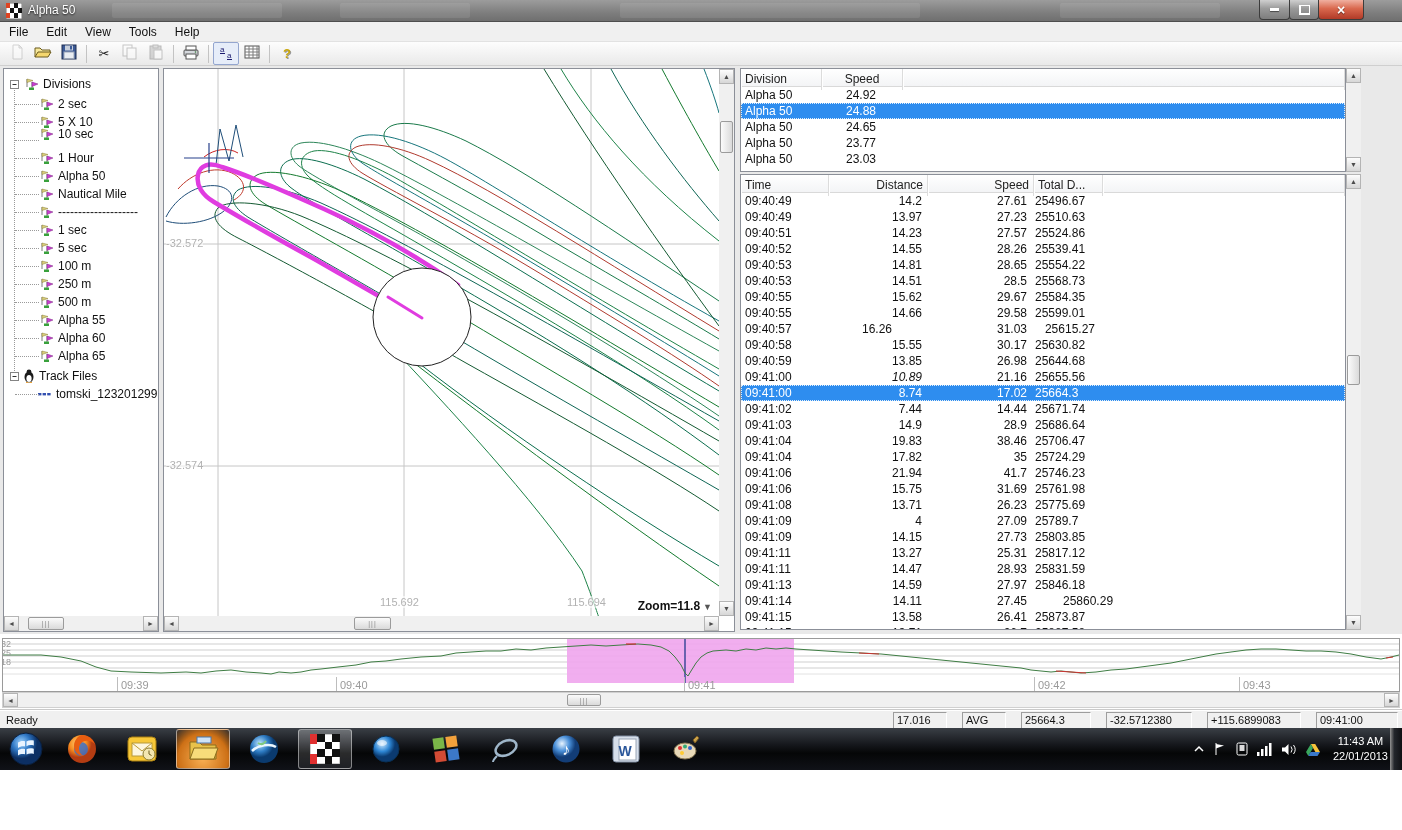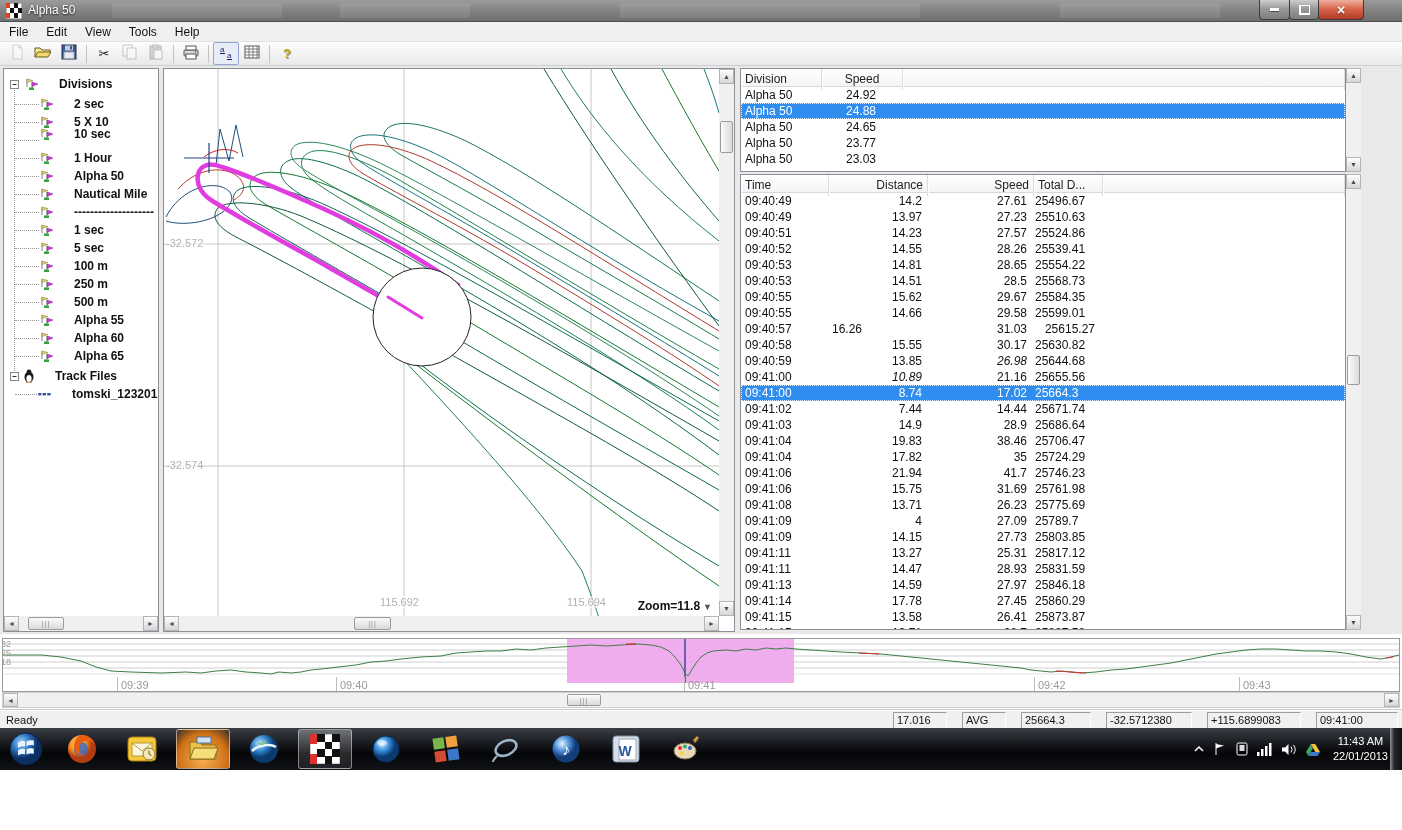--- a/index.html
+++ b/index.html
@@ -27,21 +27,21 @@
   .tb-btn{width:24px;height:21px;display:flex;align-items:center;justify-content:center;border:1px solid transparent;border-radius:2px;}
   .tb-btn.disabled{opacity:.4;filter:grayscale(1);}
   .tb-btn.pressed{border:1px solid #94a6cf;background:#e6edf9;}
   .tb-sep{width:1px;height:18px;background:#c3c3c3;margin:0 4px;}
   
   .pane{background:#fff;border:1px solid #8b8f98;}
   #workspace{left:0;top:66px;width:1402px;height:568px;background:#e9e9e9;}
   
   #tree-pane{left:3px;top:2px;width:156px;height:564px;overflow:hidden;}
   .tree-row{position:absolute;height:18px;display:flex;align-items:center;white-space:nowrap;font-size:12px;}
-  .tree-row .lbl{margin-left:20px;font-weight:bold;}
+  .tree-row .lbl{margin-left:4px;}
   .dotline{position:absolute;border-top:1px dotted #9a9a9a;height:0;}
   .dotvline{position:absolute;border-left:1px dotted #9a9a9a;width:0;}
   
   #map-pane{left:163px;top:2px;width:572px;height:564px;}
   #map-svg{position:absolute;left:0;top:0;}
   .axis-lbl{position:absolute;color:#b2b2b2;font-size:11px;background:rgba(255,255,255,.6);}
   #zoom-label{position:absolute;right:22px;top:530px;font-size:12px;font-weight:bold;color:#111;}
   #zoom-caret{font-size:9px;color:#555;margin-left:3px;}
   
   #div-table{left:740px;top:2px;width:606px;height:104px;overflow:hidden;}
@@ -600,34 +600,34 @@
           <div class="td" style="width: 60px; text-align: left;">25584.35</div>
         </div>
         <div class="trow" style="top: 130px; left: 0px; right: 0px;">
           <div class="td" style="width: 79px; text-align: left;">09:40:55</div>
           <div class="td" style="width: 90px; text-align: right;">14.66</div>
           <div class="td" style="width: 97px; text-align: right;">29.58</div>
           <div class="td" style="width: 60px; text-align: left;">25599.01</div>
         </div>
         <div class="trow" style="top: 146px; left: 0px; right: 0px;">
           <div class="td" style="width: 79px; text-align: left;">09:40:57</div>
-          <div class="td" style="width: 90px; text-align: left;">16.26</div>
+          <div class="td" style="width: 90px; text-align: center;">16.26</div>
           <div class="td" style="width: 97px; text-align: right;">31.03</div>
           <div class="td" style="width: 60px; text-align: right;">25615.27</div>
         </div>
         <div class="trow" style="top: 162px; left: 0px; right: 0px;">
           <div class="td" style="width: 79px; text-align: left;">09:40:58</div>
           <div class="td" style="width: 90px; text-align: right;">15.55</div>
           <div class="td" style="width: 97px; text-align: right;">30.17</div>
           <div class="td" style="width: 60px; text-align: left;">25630.82</div>
         </div>
         <div class="trow" style="top: 178px; left: 0px; right: 0px;">
           <div class="td" style="width: 79px; text-align: left;">09:40:59</div>
           <div class="td" style="width: 90px; text-align: right;">13.85</div>
-          <div class="td" style="width: 97px; text-align: right; font-style: italic;">26.98</div>
+          <div class="td" style="width: 97px; text-align: right;">26.98</div>
           <div class="td" style="width: 60px; text-align: left;">25644.68</div>
         </div>
         <div class="trow" style="top: 194px; left: 0px; right: 0px;">
           <div class="td" style="width: 79px; text-align: left;">09:41:00</div>
           <div class="td" style="width: 90px; text-align: right; font-style: italic;">10.89</div>
           <div class="td" style="width: 97px; text-align: right;">21.16</div>
           <div class="td" style="width: 60px; text-align: left;">25655.56</div>
         </div>
         <div class="trow sel" style="top: 210px; left: 0px; right: 0px;">
           <div class="td" style="width: 79px; text-align: left;">09:41:00</div>
@@ -702,23 +702,23 @@
           <div class="td" style="width: 60px; text-align: left;">25831.59</div>
         </div>
         <div class="trow" style="top: 402px; left: 0px; right: 0px;">
           <div class="td" style="width: 79px; text-align: left;">09:41:13</div>
           <div class="td" style="width: 90px; text-align: right;">14.59</div>
           <div class="td" style="width: 97px; text-align: right;">27.97</div>
           <div class="td" style="width: 60px; text-align: left;">25846.18</div>
         </div>
         <div class="trow" style="top: 418px; left: 0px; right: 0px;">
           <div class="td" style="width: 79px; text-align: left;">09:41:14</div>
-          <div class="td" style="width: 90px; text-align: right;">17.78</div>
+          <div class="td" style="width: 90px; text-align: right;">14.11</div>
           <div class="td" style="width: 97px; text-align: right;">27.45</div>
-          <div class="td" style="width: 60px; text-align: left;">25860.29</div>
+          <div class="td" style="width: 60px; text-align: left; margin-left: 28px;">25860.29</div>
         </div>
         <div class="trow" style="top: 434px; left: 0px; right: 0px;">
           <div class="td" style="width: 79px; text-align: left;">09:41:15</div>
           <div class="td" style="width: 90px; text-align: right;">13.58</div>
           <div class="td" style="width: 97px; text-align: right;">26.41</div>
           <div class="td" style="width: 60px; text-align: left;">25873.87</div>
         </div>
         <div class="trow" style="top: 450px; left: 0px; right: 0px;">
           <div class="td" style="width: 79px; text-align: left;">09:41:15</div>
           <div class="td" style="width: 90px; text-align: right;">13.71</div>

